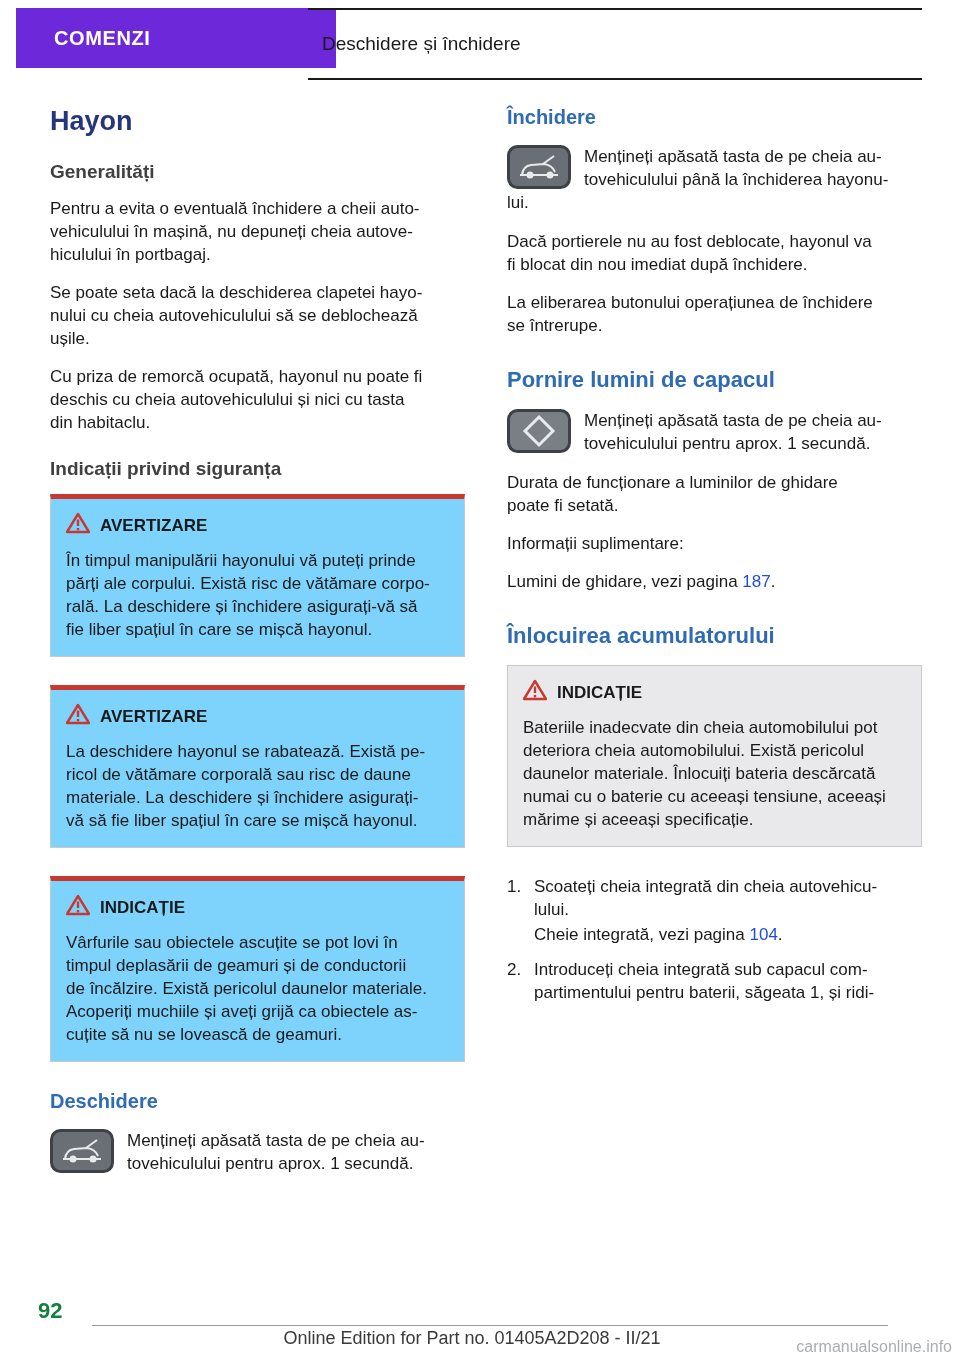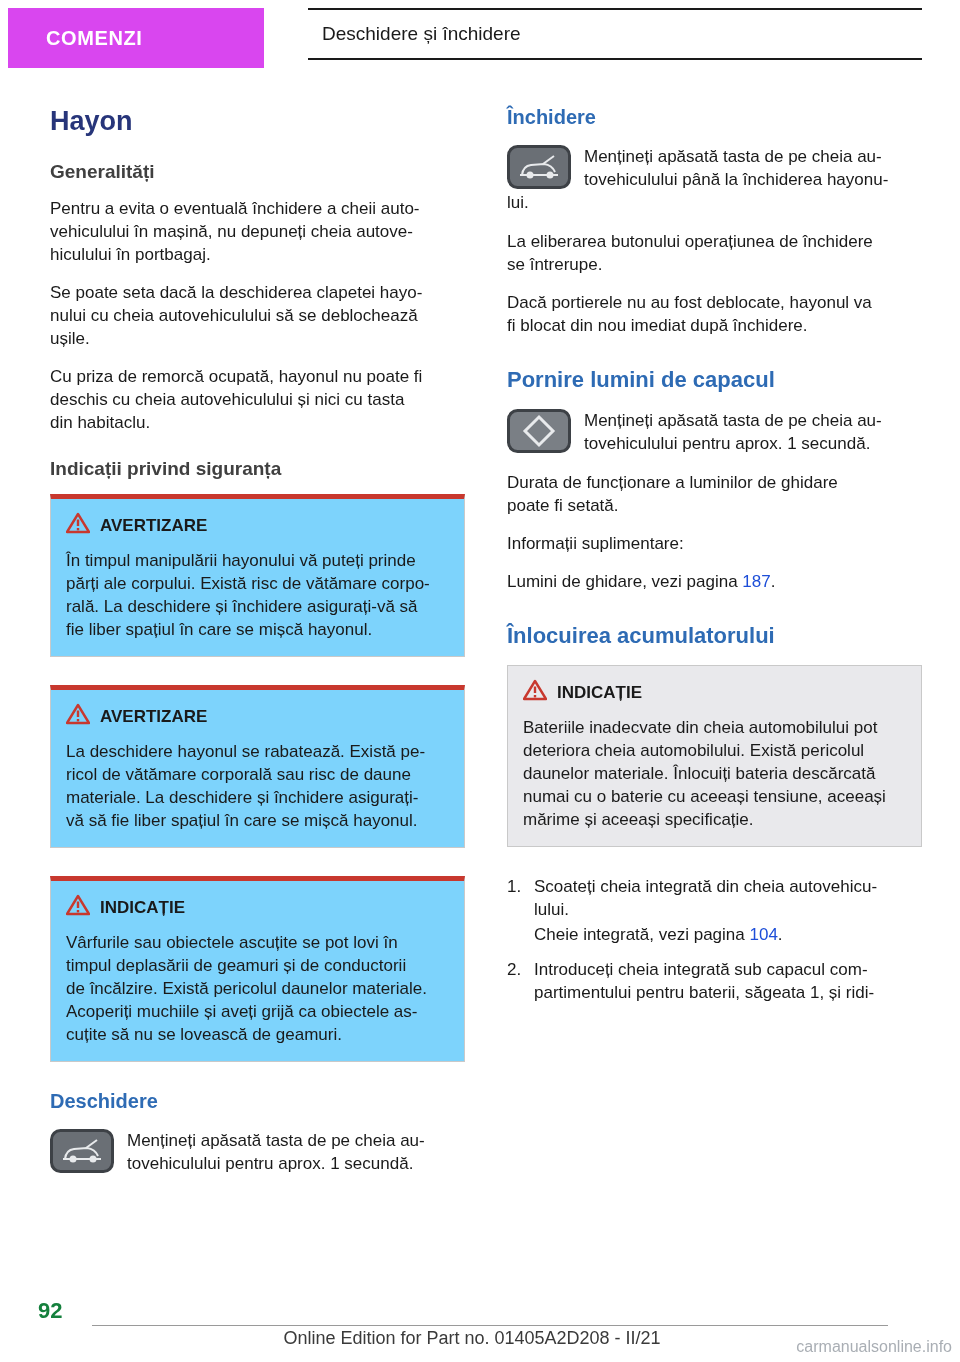--- a/index.html
+++ b/index.html
@@ -8,27 +8,27 @@
     width: 960px; height: 1362px;
     background: #ffffff;
     font-family: "Liberation Sans", sans-serif;
     color: #1a1a1a;
     position: relative;
     overflow: hidden;
   }
   
   .header { position: relative; height: 72px; }
   .chapter-box {
-    position: absolute; left: 8px; top: 8px; width: 256px; height: 60px;
-    background: #d946ef; color: #fff;
+    position: absolute; left: 16px; top: 8px; width: 320px; height: 60px;
+    background: #6d28d9; color: #fff;
     display: flex; align-items: center; padding-left: 38px;
     font-weight: bold; font-size: 20px; letter-spacing: 0.6px;
   }
   .section-area {
-    position: absolute; left: 308px; right: 38px; top: 8px; height: 52px;
+    position: absolute; left: 308px; right: 38px; top: 8px; height: 72px;
     border-top: 2px solid #1a1a1a; border-bottom: 2px solid #1a1a1a;
     display: flex; align-items: center; padding-left: 14px;
     font-size: 19px; color: #1a1a1a;
   }
   
   .content {
     display: grid; grid-template-columns: 1fr 1fr; column-gap: 42px;
     padding: 26px 38px 0 50px;
   }
   .h-main  { font-size: 27px; font-weight: bold; color: #27357a; margin: 4px 0 20px; }
@@ -182,24 +182,24 @@
             <path d="M15 30 q1 -9 9 -10 l13 -1 q8 1 11 8" stroke="#e8eaec" stroke-width="2" fill="none"></path>
             <path d="M36 19 l11 -8" stroke="#e8eaec" stroke-width="2"></path>
             <circle cx="23" cy="30" r="3.5" fill="#e8eaec"></circle>
             <circle cx="43" cy="30" r="3.5" fill="#e8eaec"></circle>
           </svg>
       </span>
       <p class="body">Mențineți apăsată tasta de pe cheia au-
 tovehiculului până la închiderea hayonu-
 lui.</p>
     </div>
+    <p class="body">Dacă portierele nu au fost deblocate, hayonul va
+fi blocat din nou imediat după închidere.</p>
     <p class="body">La eliberarea butonului operațiunea de închidere
 se întrerupe.</p>
-    <p class="body">Dacă portierele nu au fost deblocate, hayonul va
-fi blocat din nou imediat după închidere.</p>
 
     <div class="h-big">Pornire lumini de capacul</div>
     <div class="icon-para">
       <span class="btn-icon">
         <svg width="64" height="44" viewBox="0 0 64 44">
             <rect x="1.5" y="1.5" width="61" height="41" rx="9" fill="#7a7f85" stroke="#3d4146" stroke-width="3"></rect>
             <path d="M32 8 L46 22 L32 36 L18 22 Z" fill="none" stroke="#e8eaec" stroke-width="3"></path>
           </svg>
       </span>
       <p class="body">Mențineți apăsată tasta de pe cheia au-

